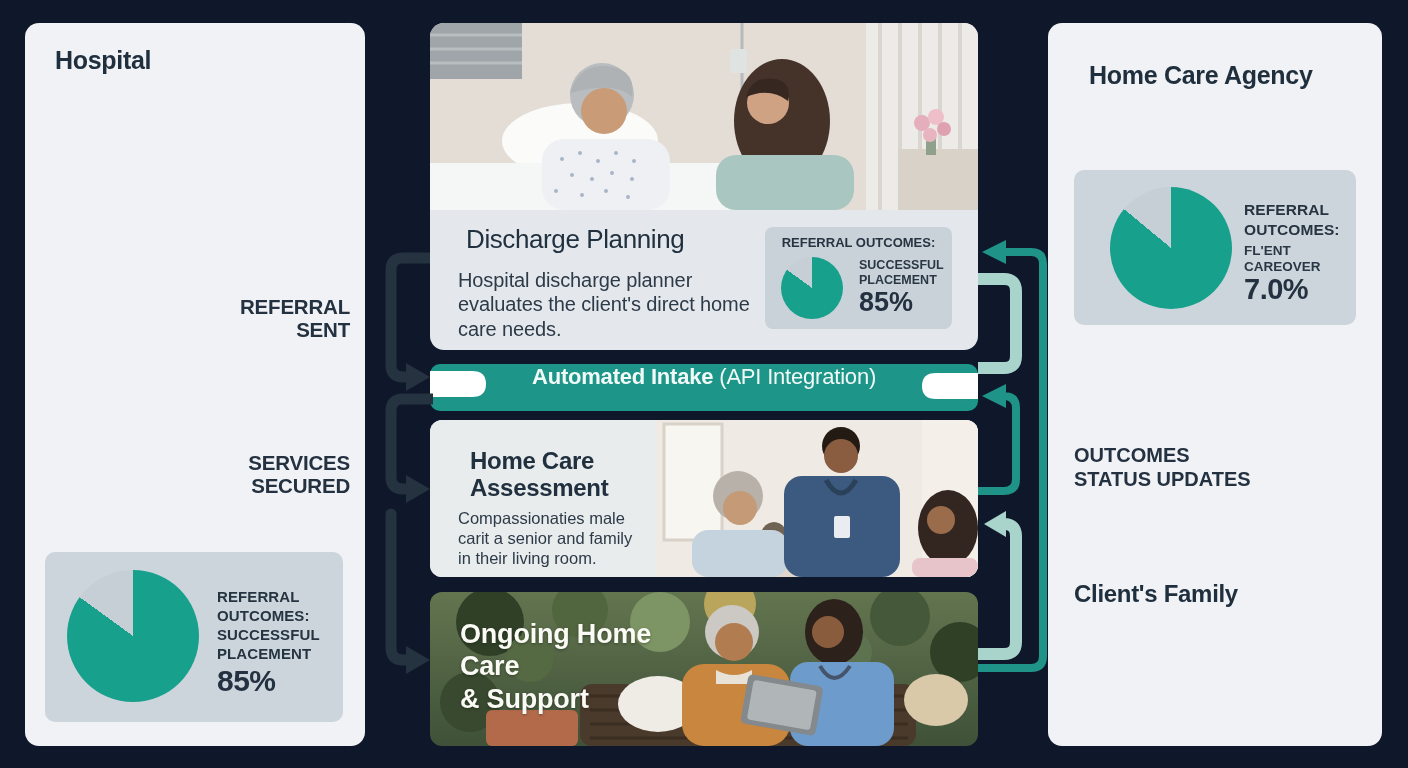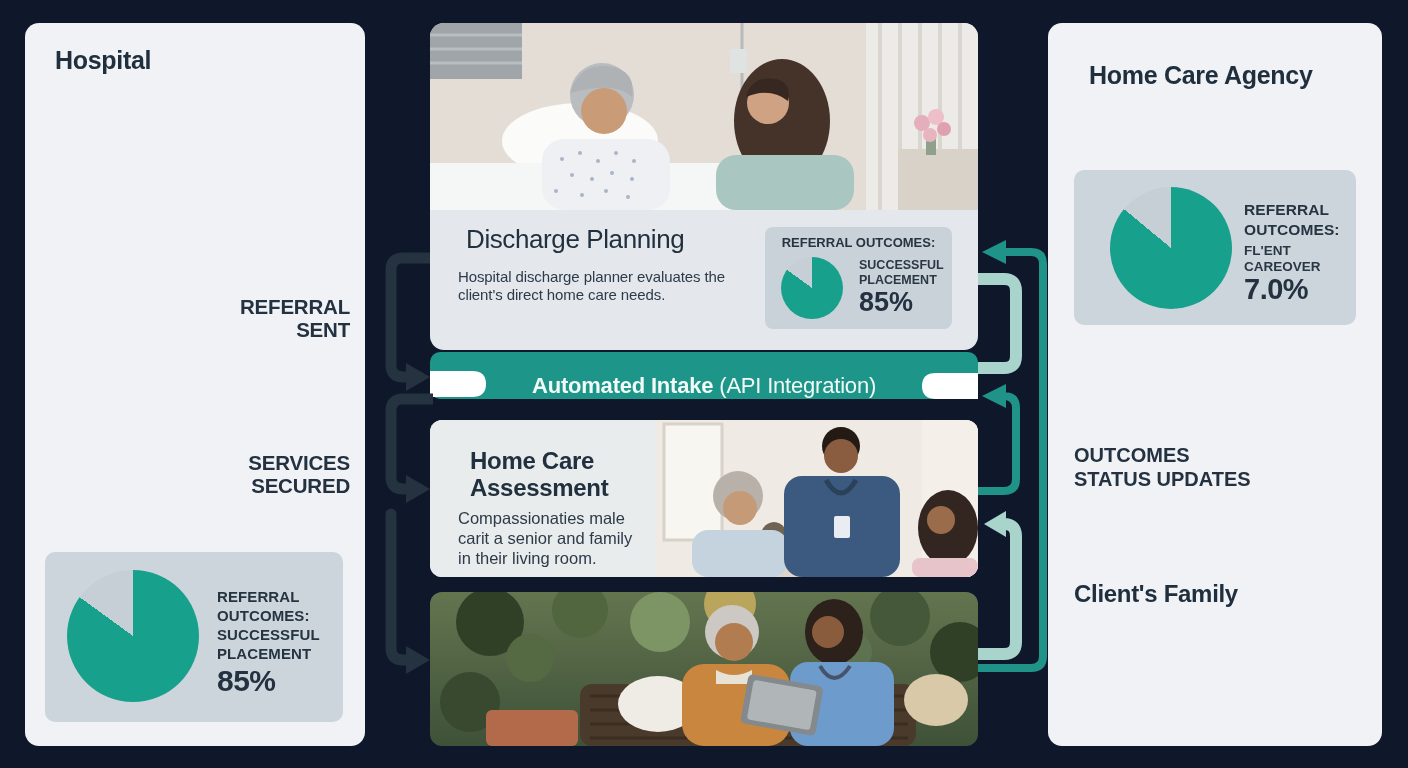--- a/index.html
+++ b/index.html
@@ -21,28 +21,28 @@
   .outcome-card{position:absolute;background:#cdd5dc;border-radius:10px;}
   .pie{position:absolute;border-radius:50%;}
   .oc-head{font-size:15px;font-weight:700;line-height:1.26;color:#263442;letter-spacing:.1px;}
   .oc-sub{font-size:13.5px;font-weight:700;line-height:1.22;color:#2a3745;}
   .oc-val{font-size:30px;font-weight:700;color:#243140;letter-spacing:-.5px;}
 
   
   .photo-top{position:absolute;left:430px;top:23px;width:548px;height:187px;border-radius:14px 14px 0 0;overflow:hidden;}
   .discharge-card{position:absolute;left:430px;top:210px;width:548px;height:140px;background:#e4e8ec;border-radius:0 0 14px 14px;}
   .dc-title{position:absolute;left:36px;top:14px;font-size:26px;font-weight:400;letter-spacing:-.4px;color:#21303f;}
-  .dc-body{position:absolute;left:28px;top:58px;width:310px;font-size:15px;}
+  .dc-body{position:absolute;left:28px;top:58px;width:310px;font-size:20px;}
   .mini-card{position:absolute;left:335px;top:17px;width:187px;height:102px;background:#c9d1d9;border-radius:8px;}
   .mini-head{position:absolute;left:0;top:8px;width:100%;text-align:center;font-size:13px;font-weight:700;color:#263442;}
   .mini-sub{position:absolute;left:94px;top:31px;font-size:12.5px;font-weight:700;line-height:1.22;color:#2a3745;}
   .mini-val{position:absolute;left:94px;top:60px;font-size:27px;font-weight:700;color:#243140;}
 
-  .banner{position:absolute;left:430px;top:352px;width:548px;height:47px;background:#1d9689;border-radius:10px;
-          display:flex;align-items:flex-end;justify-content:center;}
+  .banner{position:absolute;left:430px;top:364px;width:548px;height:47px;background:#1d9689;border-radius:10px;
+          display:flex;align-items:flex-start;justify-content:center;}
   .banner-text{font-size:22px;color:#f2faf8;letter-spacing:-.2px;}
   .banner-text b{font-weight:700;}
 
   .assess-card{position:absolute;left:430px;top:420px;width:548px;height:157px;border-radius:12px;overflow:hidden;background:#e9eced;}
   .assess-text{position:absolute;left:0;top:0;width:226px;height:157px;background:#e9eced;}
   .as-title{position:absolute;left:28px;top:16px;font-size:24px;font-weight:700;line-height:1.12;letter-spacing:-.3px;color:#21303f;}
   .as-body{position:absolute;left:28px;top:89px;width:188px;font-size:16.5px;line-height:1.2;color:#2d3a48;}
   .assess-photo{position:absolute;left:226px;top:0;width:322px;height:157px;}
 
   .ongoing-card{position:absolute;left:430px;top:592px;width:548px;height:154px;border-radius:12px;overflow:hidden;}
@@ -227,20 +227,23 @@
         <ellipse cx="404" cy="40" rx="29" ry="33" fill="#2c211b"></ellipse>
         <circle cx="398" cy="40" r="16" fill="#8a5c3e"></circle>
         <rect x="360" y="70" width="104" height="84" rx="18" fill="#6d9bcc"></rect>
         <path d="M390,74 Q404,98 420,74" fill="none" stroke="#46546b" stroke-width="4"></path>
       </g>
       <g transform="rotate(10 352 112)">
         <rect x="314" y="88" width="76" height="50" rx="5" fill="#83898c"></rect>
         <rect x="320" y="93" width="64" height="40" rx="3" fill="#b0b6b8"></rect>
       </g>
     </svg>
+    <div class="ongoing-title ml">Ongoing Home
+Care
+&amp; Support</div>
   </div>
 
   <section class="panel right">
     <h2 class="panel-title" style="left:26px;top:23px;margin:15px;">Home Care Agency</h2>
 
     <div class="outcome-card" style="left:26px;top:147px;width:282px;height:155px;">
       <div class="pie" style="left: 36px; top: 17px; width: 122px; height: 122px; background: conic-gradient(rgb(23, 160, 140) 0deg, rgb(23, 160, 140) 86%, rgb(198, 206, 214) 86%, rgb(198, 206, 214) 100%);"></div>
       <div class="abs oc-head ml" style="left:170px;top:30px;font-size:15.5px;">REFERRAL
 OUTCOMES:</div>
       <div class="abs oc-sub ml" style="left:170px;top:73px;">FL'ENT

